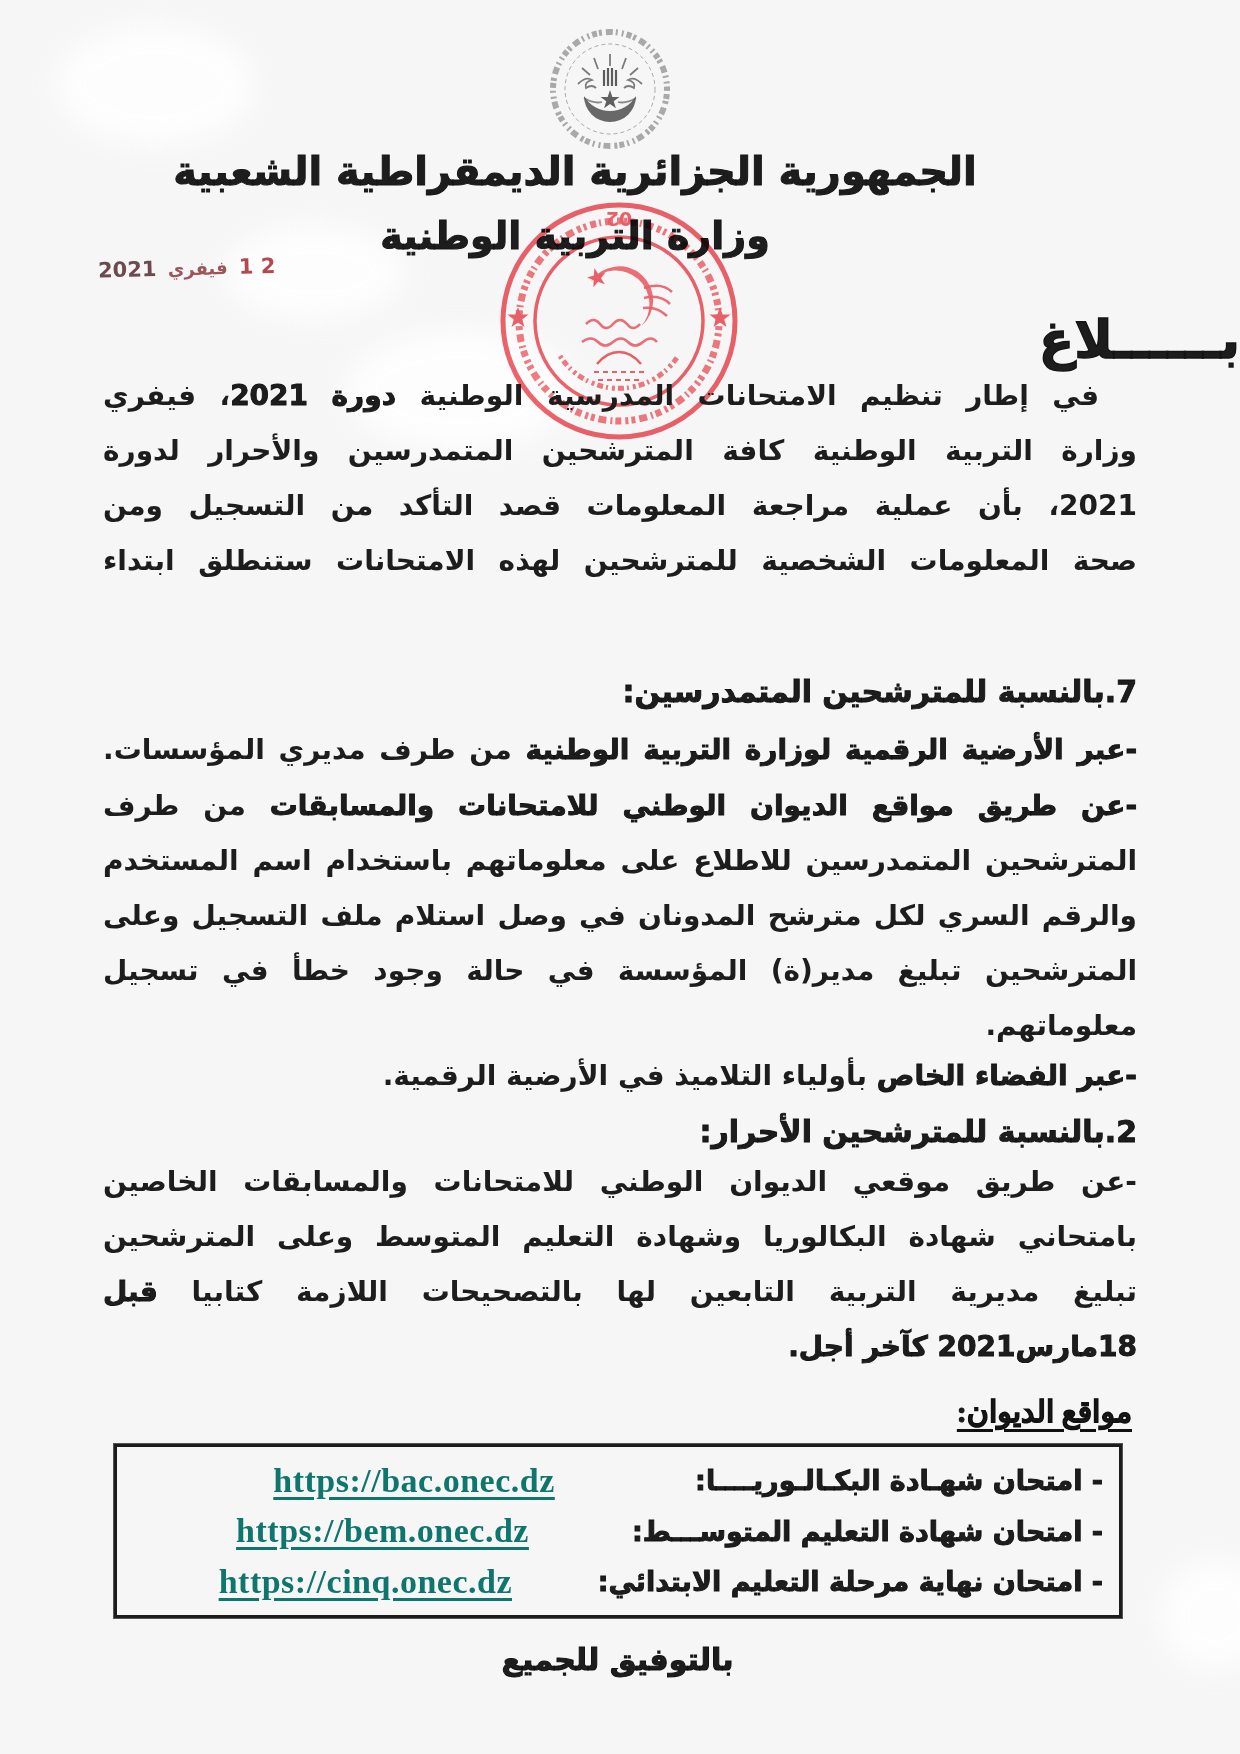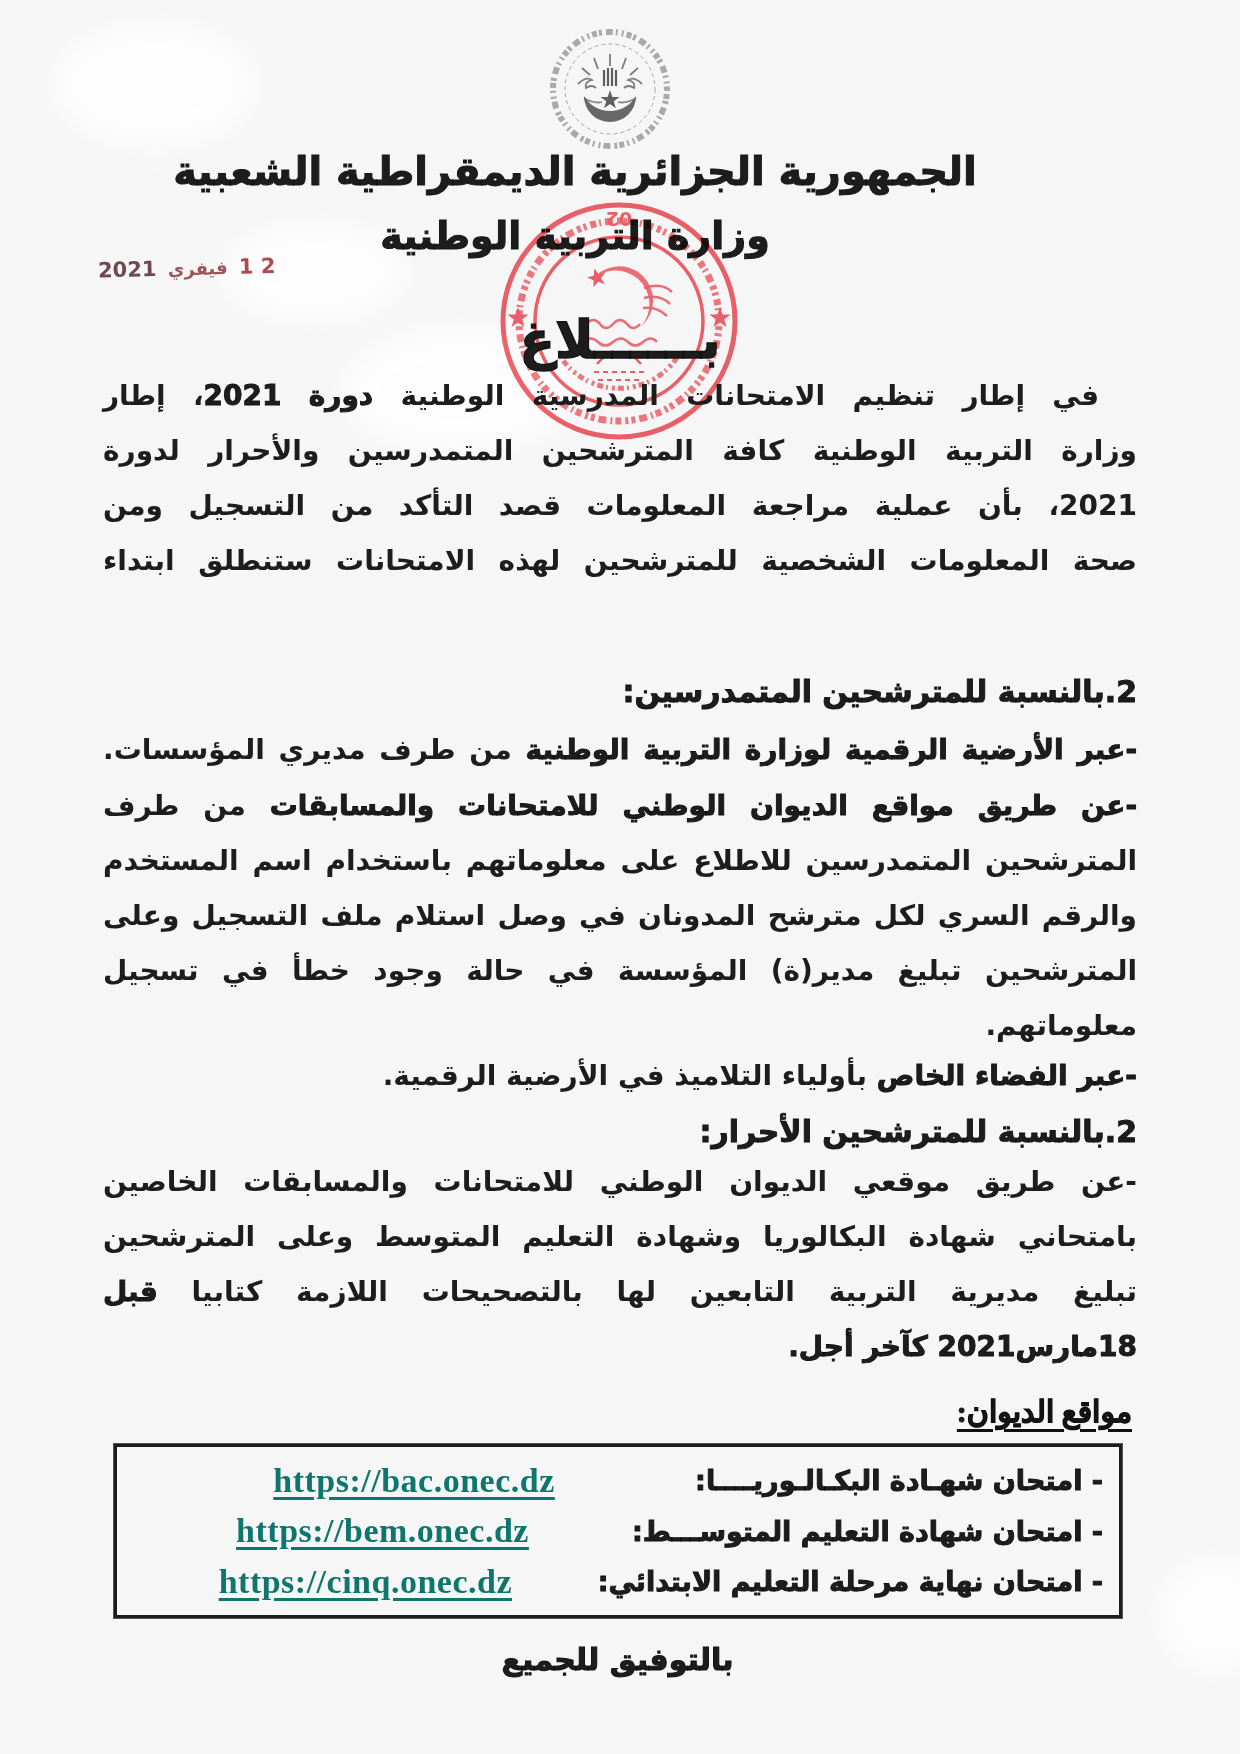--- a/index.html
+++ b/index.html
@@ -15,21 +15,21 @@
   .blob{position:absolute;background:#ffffff;border-radius:50%;filter:blur(14px);opacity:.85;}
   
   #emblem{left:532px;top:26px;width:156px;height:132px;}
   #title-republic{left:0;top:148px;width:1150px;text-align:center;font-size:40px;font-weight:bold;-webkit-text-stroke:1px #161616;letter-spacing:1px;}
   #title-ministry{left:0;top:214px;width:1150px;text-align:center;font-size:38px;font-weight:bold;-webkit-text-stroke:1px #161616;}
   #date-stamp{left:98px;top:256px;font-size:21px;font-weight:bold;transform:rotate(-1.5deg);direction:rtl;white-space:nowrap;}
   #date-stamp .digits{color:#b2494e;letter-spacing:6px;margin-right:10px;}
   #date-stamp .month{color:#9c555a;margin:0 4px;font-size:18px;}
   #date-stamp .year{color:#6e4a4e;letter-spacing:2px;}
   #red-seal{left:494px;top:196px;width:250px;height:250px;mix-blend-mode:multiply;opacity:.88;}
-  #notice-title{left:0;top:310px;width:1240px;text-align:center;font-size:52px;font-weight:bold;-webkit-text-stroke:1.4px #141414;z-index:3;}
+  #notice-title{left:0;top:310px;width:1240px;font-size:52px;font-weight:bold;-webkit-text-stroke:1.4px #141414;z-index:3;}
   
   .block{left:103px;width:1034px;font-size:28px;line-height:55px;font-weight:bold;z-index:3;}
   .tline{direction:rtl;text-align:right;white-space:nowrap;}
   .tline.j{white-space:normal;text-align:justify;text-align-last:justify;}
   .tline.ind{padding-right:38px;}
   .hv{-webkit-text-stroke:0.9px #111;}
   .heading{font-size:30px;-webkit-text-stroke:0.9px #111;direction:rtl;text-align:right;}
   #intro{top:368px;}
   #h1{top:664px;}
   #b1{top:722px;}
@@ -111,26 +111,26 @@
     <path d="M103 168 q10 -12 22 -12 q12 0 22 12" stroke-width="2.5"></path>
     <path d="M100 176 h50 M104 184 h42" stroke-width="2" stroke-dasharray="5 4"></path>
 
     <path d="M66 160 a70 70 0 0 0 118 0" stroke-width="5" stroke-dasharray="3 3 6 3 2 4" opacity="0.85"></path>
   </g>
 </svg>
 
 <div class="abs ar" id="notice-title">بــــــلاغ</div>
 
 <div class="abs block" id="intro">
-    <div class="tline j ind"><span>في إطار تنظيم الامتحانات المدرسية الوطنية </span><span class="hv">دورة 2021</span><span>، إطار</span></div>
+    <div class="tline j ind"><span>في إطار تنظيم الامتحانات المدرسية الوطنية </span><span class="hv">دورة 2021</span><span>، فيفري</span></div>
     <div class="tline j"><span>وزارة التربية الوطنية كافة المترشحين المتمدرسين والأحرار لدورة</span></div>
     <div class="tline j"><span>2021، بأن عملية مراجعة المعلومات قصد التأكد من التسجيل ومن</span></div>
     <div class="tline j"><span>صحة المعلومات الشخصية للمترشحين لهذه الامتحانات ستنطلق ابتداء</span></div>
   </div>
-<div class="abs block heading" id="h1">2.بالنسبة للمترشحين المتمدرسين:</div>
+<div class="abs block heading" id="h1">7.بالنسبة للمترشحين المتمدرسين:</div>
 <div class="abs block" id="b1">
     <div class="tline j"><span class="hv">-عبر الأرضية الرقمية لوزارة التربية الوطنية</span><span> من طرف مديري المؤسسات.</span></div>
   </div>
 <div class="abs block" id="b2">
     <div class="tline j"><span class="hv">-عن طريق مواقع الديوان الوطني للامتحانات والمسابقات</span><span> من طرف</span></div>
     <div class="tline j"><span>المترشحين المتمدرسين للاطلاع على معلوماتهم باستخدام اسم المستخدم</span></div>
     <div class="tline j"><span>والرقم السري لكل مترشح المدونان في وصل استلام ملف التسجيل وعلى</span></div>
     <div class="tline j"><span>المترشحين تبليغ مدير(ة) المؤسسة في حالة وجود خطأ في تسجيل</span></div>
     <div class="tline"><span>معلوماتهم.</span></div>
   </div>

